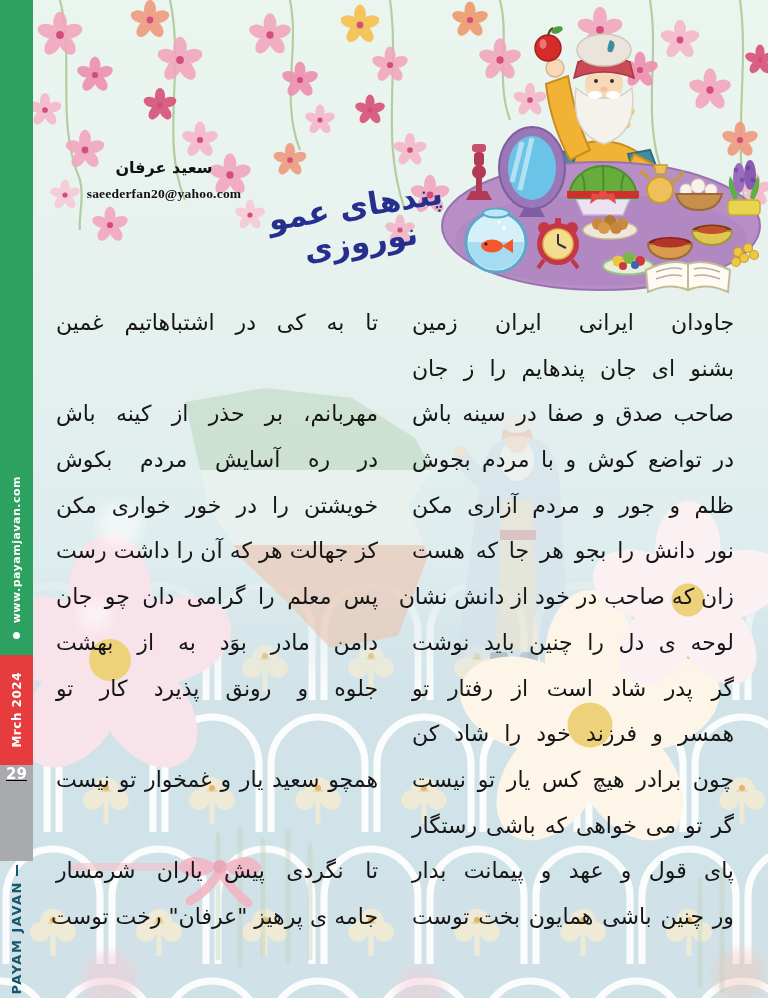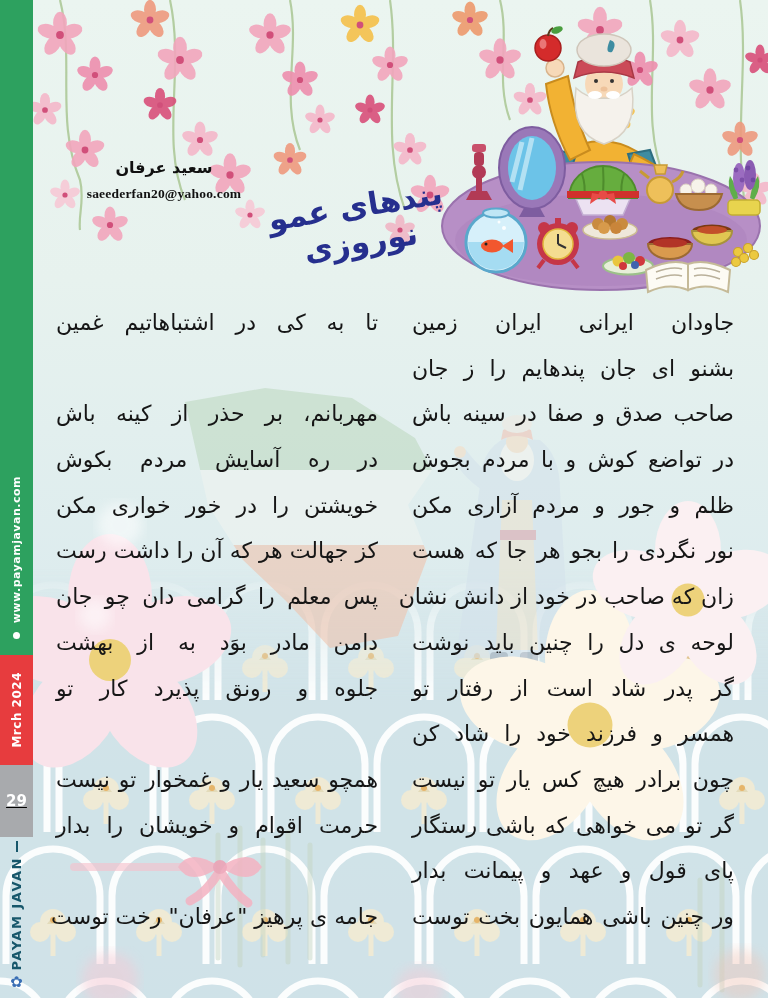--- a/index.html
+++ b/index.html
@@ -12,21 +12,21 @@
   
   .bpattern{left:0;bottom:0;width:768px;height:430px;
             -webkit-mask-image:linear-gradient(to bottom,transparent,black 30%);
             mask-image:linear-gradient(to bottom,transparent,black 30%);}
 
   
   .sidebar{position:absolute;left:0;top:0;width:33px;height:998px;z-index:30;}
   .sb-band{width:33px;display:flex;flex-direction:column;align-items:center;}
   .sb-green{height:655px;background:#2da15f;justify-content:flex-end;padding-bottom:16px;box-sizing:border-box;}
   .sb-red{height:110px;background:#e73c3e;justify-content:center;}
-  .sb-gray{height:72px;background:#a8aaad;justify-content:center;text-decoration:underline;}
+  .sb-gray{height:96px;background:#a8aaad;justify-content:flex-start;text-decoration:underline;}
   .sb-brandzone{height:153px;background:transparent;justify-content:flex-start;padding-top:4px;box-sizing:border-box;gap:5px;}
   .vtext{writing-mode:vertical-rl;transform:rotate(180deg);white-space:nowrap;}
   .site-text{color:#fff;font-size:11px;font-weight:600;letter-spacing:.5px;}
   .issue-text{color:#fff;font-size:12px;font-weight:600;letter-spacing:.5px;}
   .pageno{color:#fff;font-size:15px;font-weight:bold;}
   .sb-dot{width:7px;height:7px;border-radius:50%;background:#fff;margin-top:9px;}
   .brand-line{width:2px;height:15px;background:#17576b;}
   .brand-text{color:#17576b;font-size:13px;font-weight:bold;letter-spacing:1.5px;}
   .rosette{color:#3a6fb5;font-size:15px;line-height:1;}
 
@@ -362,21 +362,21 @@
         </div>
         <div class="poem-row">
           <div class="hemi">در تواضع کوش و با مردم بجوش</div>
           <div class="hemi">در ره آسایش مردم بکوش</div>
         </div>
         <div class="poem-row">
           <div class="hemi">ظلم و جور و مردم آزاری مکن</div>
           <div class="hemi">خویشتن را در خور خواری مکن</div>
         </div>
         <div class="poem-row">
-          <div class="hemi">نور نگردی را بجو هر جا که هست</div>
+          <div class="hemi">نور دانش را بجو هر جا که هست</div>
           <div class="hemi">کز جهالت هر که آن را داشت رست</div>
         </div>
         <div class="poem-row">
           <div class="hemi">زان که صاحب در خود از دانش نشان</div>
           <div class="hemi">پس معلم را گرامی دان چو جان</div>
         </div>
         <div class="poem-row">
           <div class="hemi">لوحه ی دل را چنین باید نوشت</div>
           <div class="hemi">دامن مادر بوَد به از بهشت</div>
         </div>
@@ -386,24 +386,24 @@
         </div>
         <div class="poem-row">
           <div class="hemi">همسر و فرزند خود را شاد کن</div>
         </div>
         <div class="poem-row">
           <div class="hemi">چون برادر هیچ کس یار تو نیست</div>
           <div class="hemi">همچو سعید یار و غمخوار تو نیست</div>
         </div>
         <div class="poem-row">
           <div class="hemi">گر تو می خواهی که باشی رستگار</div>
-          <div class="hemi">حرمت اقوام و خویشان را بدار</div>
         </div>
         <div class="poem-row">
           <div class="hemi">پای قول و عهد و پیمانت بدار</div>
+          <div class="hemi">تا نگردی پیش یاران شرمسار</div>
         </div>
         <div class="poem-row">
           <div class="hemi">ور چنین باشی همایون بخت توست</div>
           <div class="hemi">جامه ی پرهیز "عرفان" رخت توست</div>
         </div>
       </div>
   </div>
 
   <div class="sidebar">
     <div class="sb-band sb-green">

